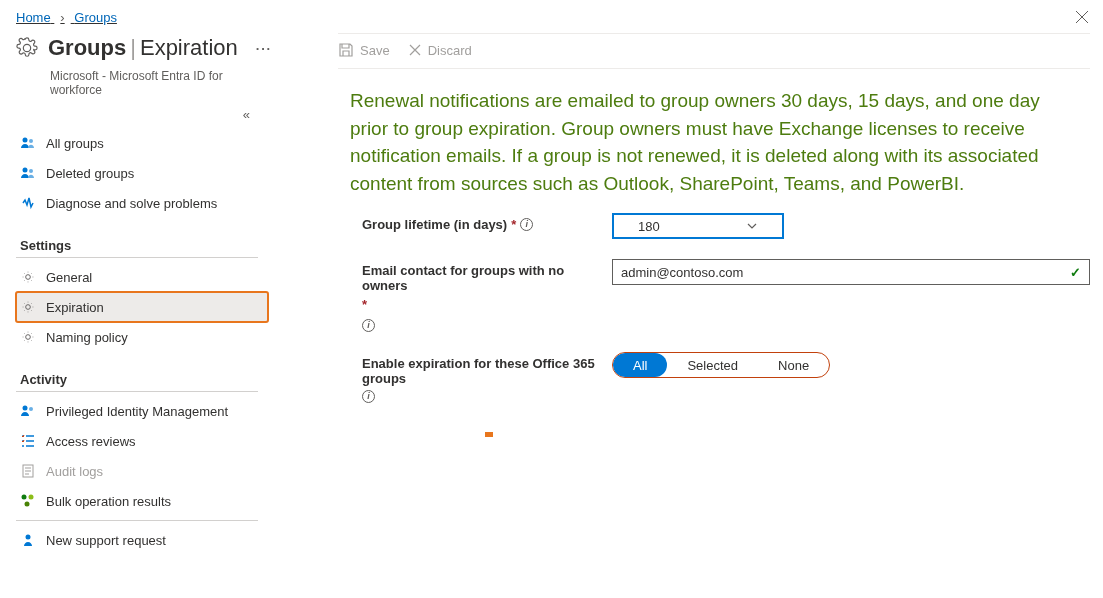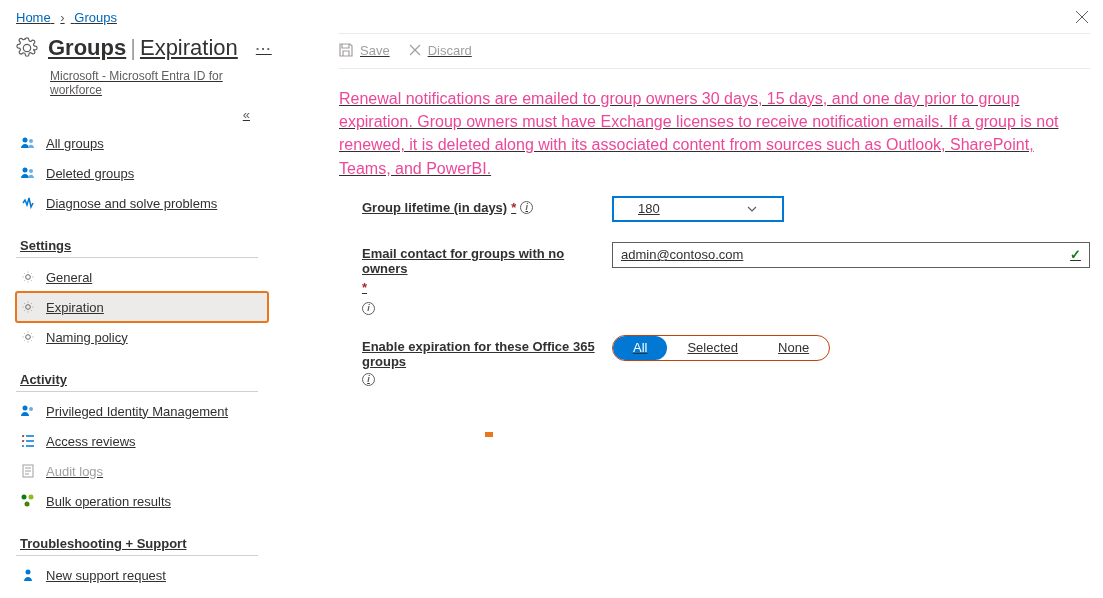--- a/index.html
+++ b/index.html
@@ -5,21 +5,21 @@
   * { box-sizing: border-box; margin: 0; padding: 0; }
   body { font-family: "Segoe UI", Arial, sans-serif; font-size: 13px; color: #323130; background: #fff; width: 1103px; height: 598px; overflow: hidden; position: relative; }
   a { text-decoration: none; }
 
   .breadcrumb { padding: 10px 16px 4px; font-size: 13px; text-decoration: underline; }
   .breadcrumb a { color: #0067b8; }
   .breadcrumb .sep { color: #605e5c; margin: 0 6px; }
 
   .close-x { position: absolute; top: 10px; right: 14px; font-size: 16px; color: #605e5c; cursor: pointer; }
 
-  .layout { display: flex; text-decoration: underline; }
+  .layout { display: flex; }
   .sidebar { width: 268px; padding: 6px 0 0 16px; }
   .main { flex: 1; padding: 0 24px 0 70px; }
 
   .header-row { display: flex; align-items: center; gap: 10px; }
   .gear-big svg { width: 22px; height: 22px; color: #605e5c; }
   .title { font-size: 22px; font-weight: 400; }
   .title .bold { font-weight: 700; }
   .title .pipe { color: #a19f9d; margin: 0 4px; }
   .elps { color: #605e5c; margin-left: 8px; letter-spacing: 1px; font-weight: 700; }
   .subtitle { font-size: 12px; color: #605e5c; margin-left: 34px; margin-top: 8px; }
@@ -30,21 +30,21 @@
   .nav-item.selected { background: #edebe9; outline: 2px solid #e8761d; outline-offset: -1px; }
   .nav-item .ico { width: 16px; height: 16px; display: flex; align-items: center; justify-content: center; }
   .nav-item.disabled { color: #a19f9d; }
 
   .section-hdr { font-weight: 600; font-size: 13px; margin: 20px 0 4px 4px; }
   .section-rule { border: none; border-top: 1px solid #d2d0ce; margin: 4px 10px 4px 0; }
 
   .toolbar { display: flex; gap: 18px; padding: 8px 0 10px; border-bottom: 1px solid #edebe9; border-top: 1px solid #edebe9; margin-top: 4px; color: #a19f9d; }
   .tb-btn { display: flex; align-items: center; gap: 6px; cursor: pointer; }
 
-  .info-text { margin: 18px 1px 16px; font-size: 16px; line-height: 1.45; color: #ec4899; max-width: 740px; }
+  .info-text { margin: 18px 12px 16px; font-size: 19px; line-height: 1.45; color: #4d7c0f; max-width: 740px; }
 
   .form-row { display: flex; align-items: flex-start; margin-bottom: 20px; }
   .form-label { width: 250px; font-size: 13px; padding-top: 4px; font-weight: 600; color: #323130; display: flex; flex-wrap: wrap; align-items: center; gap: 4px; margin-left: 24px; }
   .req { color: #a4262c; }
   .info-ico { width: 13px; height: 13px; border: 1px solid #605e5c; border-radius: 50%; display: inline-flex; align-items: center; justify-content: center; font-size: 9px; color: #605e5c; font-style: italic; line-height: 1; }
 
   .select-box { border: 2px solid #0078d4; height: 26px; width: 172px; display: flex; align-items: center; justify-content: space-between; padding: 0 24px; font-size: 13px; background: #fff; cursor: pointer; }
   .select-box .chev { color: #605e5c; }
 
   .text-input { border: 1px solid #605e5c; height: 26px; width: 478px; display: flex; align-items: center; justify-content: space-between; padding: 0 8px; font-size: 13px; background: #fff; }
@@ -182,21 +182,20 @@
       <span class="ico">
           <svg width="16" height="16" viewBox="0 0 16 16">
             <circle cx="4" cy="4" r="2.5" fill="#107c10"></circle>
             <circle cx="11" cy="4" r="2.5" fill="#8cbd18"></circle>
             <circle cx="7" cy="11" r="2.5" fill="#498205"></circle>
           </svg>
         </span>
       <span>Bulk operation results</span>
     </div>
 
-    <div class="section-hdr">Troubleshooting + Support</div>
     <hr class="section-rule">
     <div class="nav-item">
       <span class="ico">
           <svg width="14" height="14" viewBox="0 0 14 14">
             <circle cx="7" cy="4" r="2.5" fill="#0078d4"></circle>
             <path d="M3 13c0-2.2 1.8-4 4-4s4 1.8 4 4" fill="#0078d4"></path>
           </svg>
         </span>
       <span>New support request</span>
     </div>

